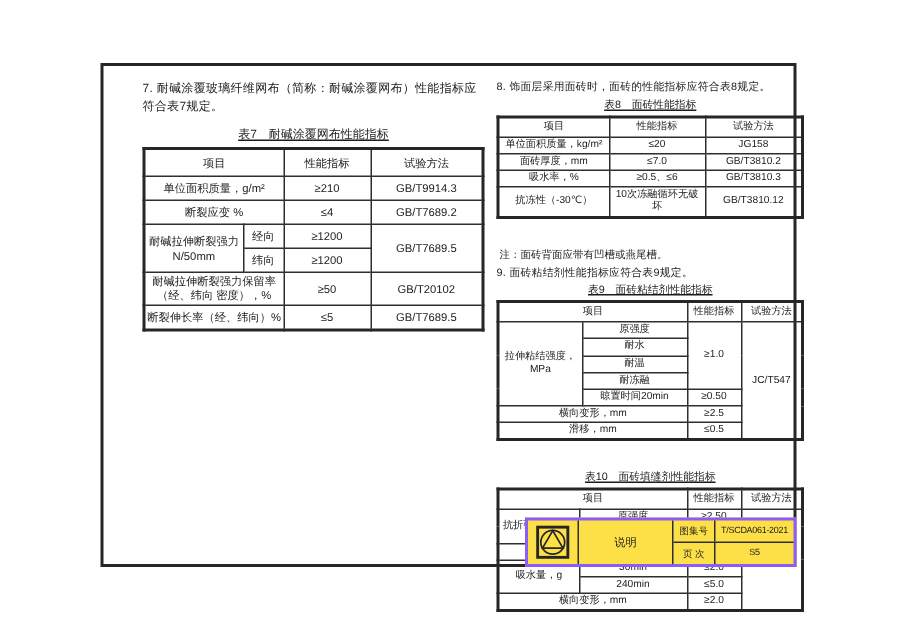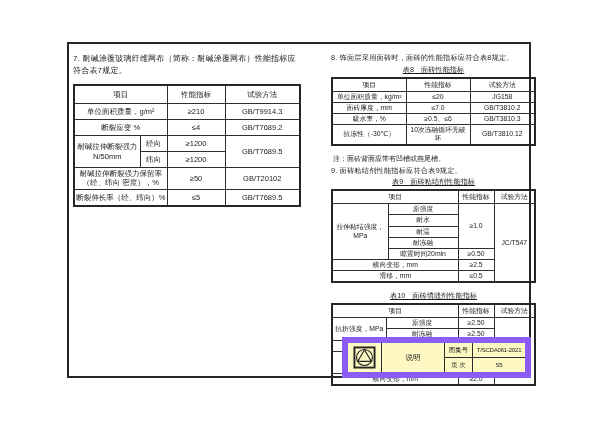--- a/index.html
+++ b/index.html
@@ -5,59 +5,60 @@
   html,body { margin:0; padding:0; }
   body {
     width:600px; height:424px; position:relative; background:#ffffff;
     font-family:"Liberation Sans","DejaVu Sans",sans-serif; color:#1c1c1c;
     overflow:hidden;
   }
   .frame {
     position:absolute; left:67px; top:42px; width:460px; height:332px;
     border:2px solid #262626; background:#fff;
   }
-  .col-left  { position:absolute; left:4px;  top:9px;  width:228px; }
+  .col-left  { position:absolute; left:26px;  top:9px;  width:228px; }
   .col-right { position:absolute; left:262px; top:9px; width:205px; }
 
   p.item { font-size:8px; line-height:1.5; margin:0 0 7px; letter-spacing:0.2px; }
   .col-right p.item { font-size:7.2px; line-height:1.35; margin:0 0 2px; }
   .caption { font-size:8px; text-align:center; margin:0 0 3px;text-decoration:underline; }
   .col-right .caption { font-size:7.2px; margin:0 0 2px; }
   .note { font-size:7.5px; margin:6px 0 0 4px; }
   .col-right .note { font-size:7px; margin:2px 0 2px 2px; }
 
-  table.tbl { border-collapse:collapse; width:100%; table-layout:fixed; border:2px solid #262626; margin:0 0 8px; }
+  table.tbl { border-collapse:collapse; width:100%; table-layout:fixed; border:2px solid #262626; margin:0 0 19px; }
   table.tbl td {
     border:1px solid #2e2e2e; text-align:center; vertical-align:middle;
     padding:1px; line-height:1.25; word-break:break-all;
   }
   table.t-big td { font-size:7.5px; height:13px; }
   table.t-big tr.hdr td { height:15px; }
   table.t-sm td { font-size:6.8px; height:8px; line-height:1.2; }
   table.t-sm tr.hdr td { height:10px; }
 
   .titleblock {
     position:absolute; right:-2px; bottom:-2px; width:177px; height:29px;
-    border:6px solid #8b5cf6; background:#fef9c3; display:flex;
+    border:2px solid #8b5cf6; background:#fde047; display:flex;
   }
   .tb-logo  { width:33px; border-right:1px solid #2e2e2e; display:flex; align-items:center; justify-content:center; }
   .tb-title { width:62px; border-right:1px solid #2e2e2e; display:flex; align-items:center; justify-content:center; font-size:7.5px; }
   .tb-right { flex:1; display:flex; flex-direction:column; }
   .tb-row   { flex:1; display:flex; align-items:stretch; }
   .tb-row.second { border-top:1px solid #2e2e2e; }
   .tb-label { width:27px; border-right:1px solid #2e2e2e; font-size:6.3px; display:flex; align-items:center; justify-content:center; }
   .tb-value { flex:1; font-size:6px; display:flex; align-items:center; justify-content:center; letter-spacing:-0.2px; }
 </style>
 </head>
 <body>
 
 <div class="frame">
 
   <div class="col-left">
     <p class="item">7. 耐碱涂覆玻璃纤维网布（简称：耐碱涂覆网布）性能指标应符合表7规定。</p>
+    <div class="caption">表7　耐碱涂覆网布性能指标</div>
 
     <table class="tbl t-big">
       <colgroup>
           <col style="width:66px">
           <col style="width:27px">
           <col style="width:58px">
           <col>
         </colgroup>
       <tbody>
           <tr class="hdr">

